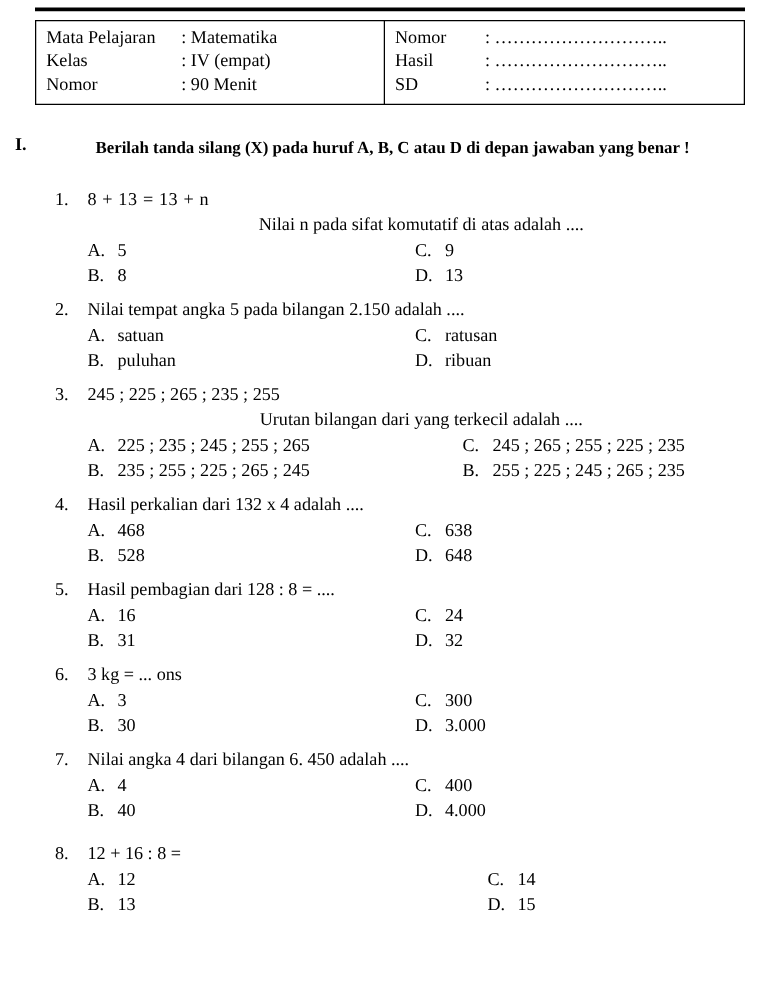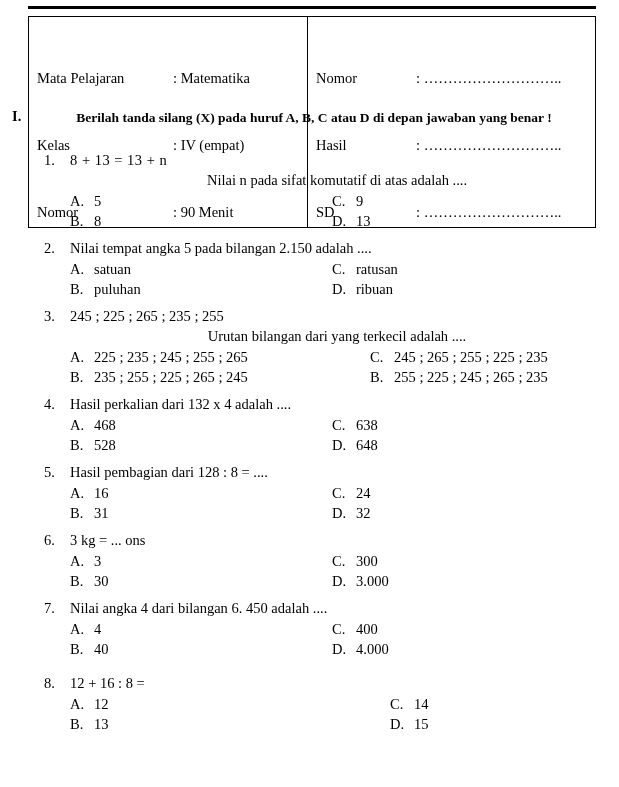--- a/index.html
+++ b/index.html
@@ -45,35 +45,33 @@
   }
   .hcell {
     padding: 4px 8px 5px 8px;
   }
   .hrow {
     display: flex;
     align-items: baseline;
     font-size: 14.5px;
     line-height: 19px;
     white-space: nowrap;
-    gap: 28px;
   }
   .hlabel {
     display: inline-block;
     width: 108px;
     flex: 0 0 108px;
   }
   .hlabel2 {
     display: inline-block;
     width: 72px;
     flex: 0 0 72px;
   }
   .hval {
     display: inline-block;
-    margin-top: 48px;
   }
   
   .section-num {
     position: absolute;
     left: 12px;
     top: 108px;
     font-size: 14.5px;
     font-weight: bold;
   }
   .instruction {

